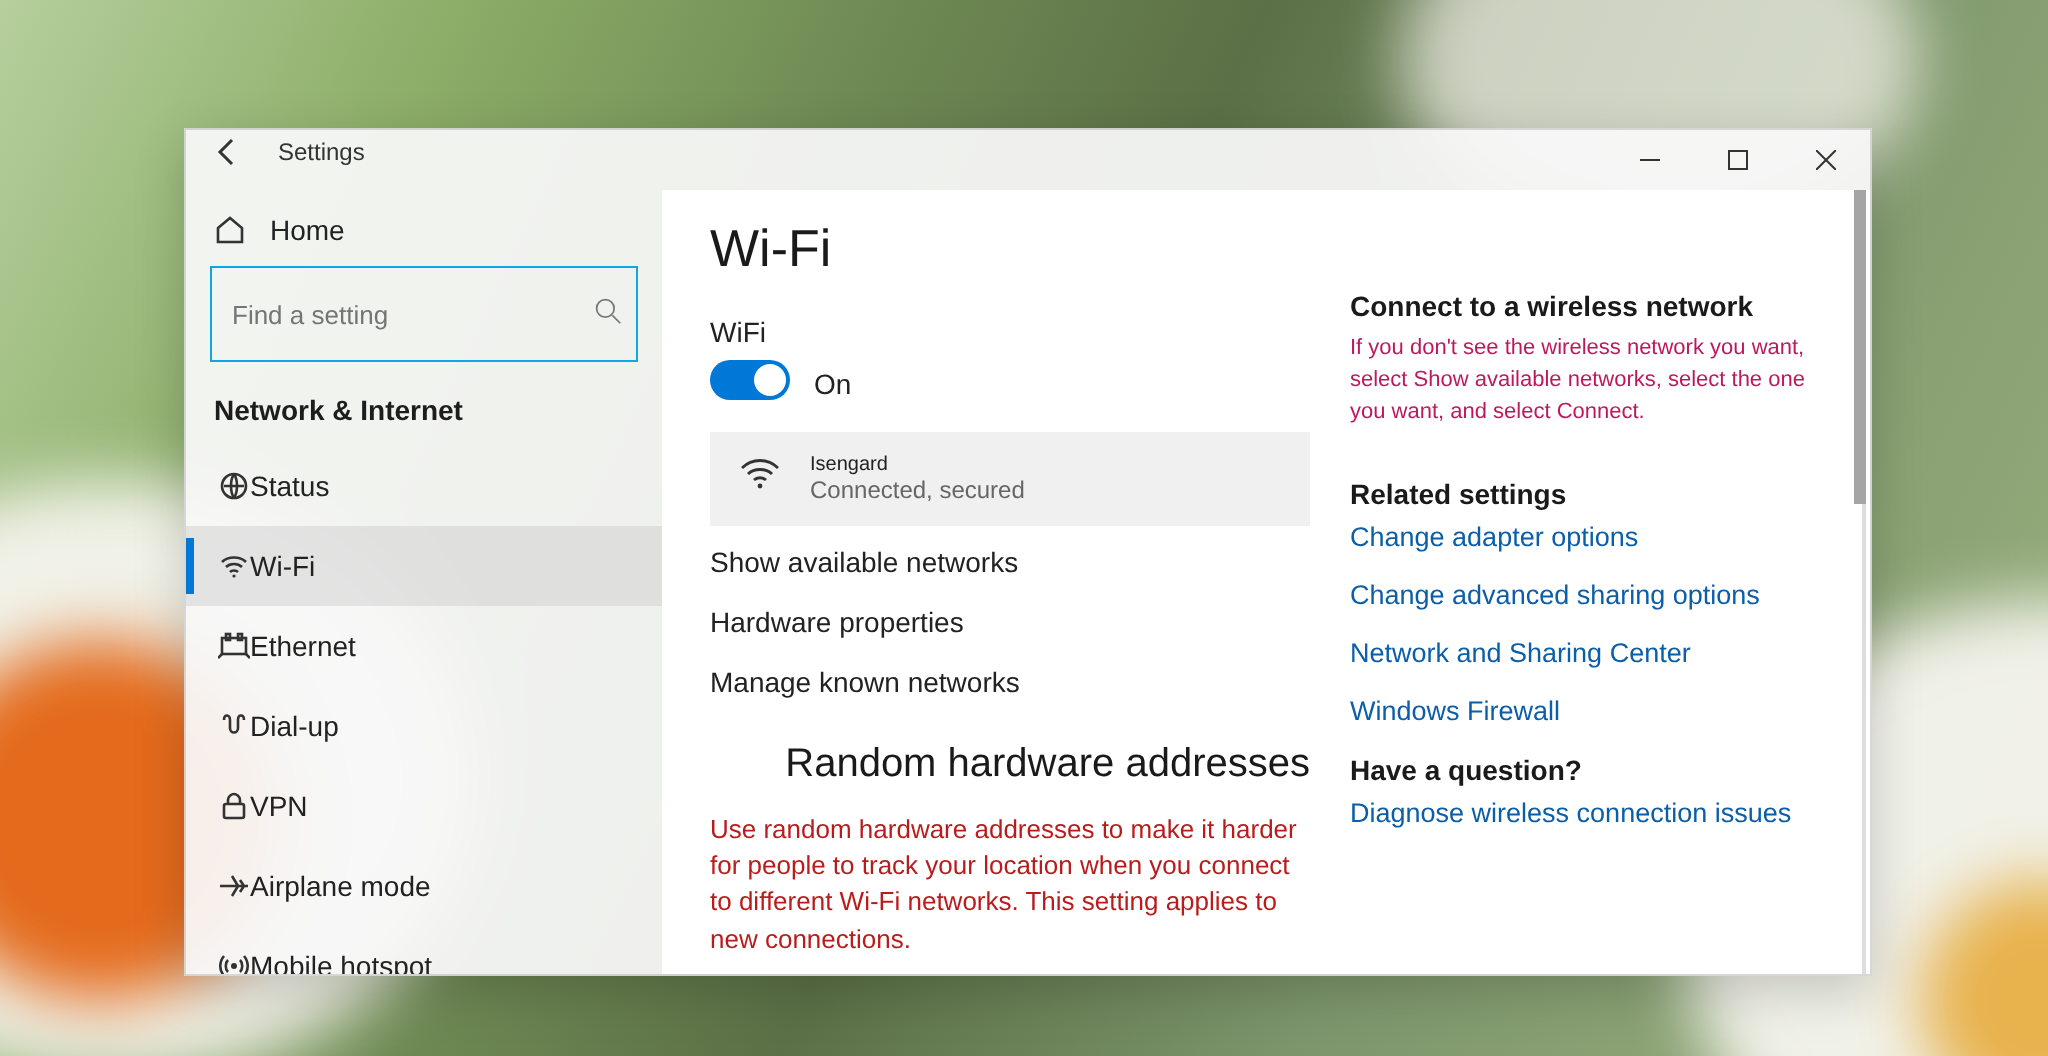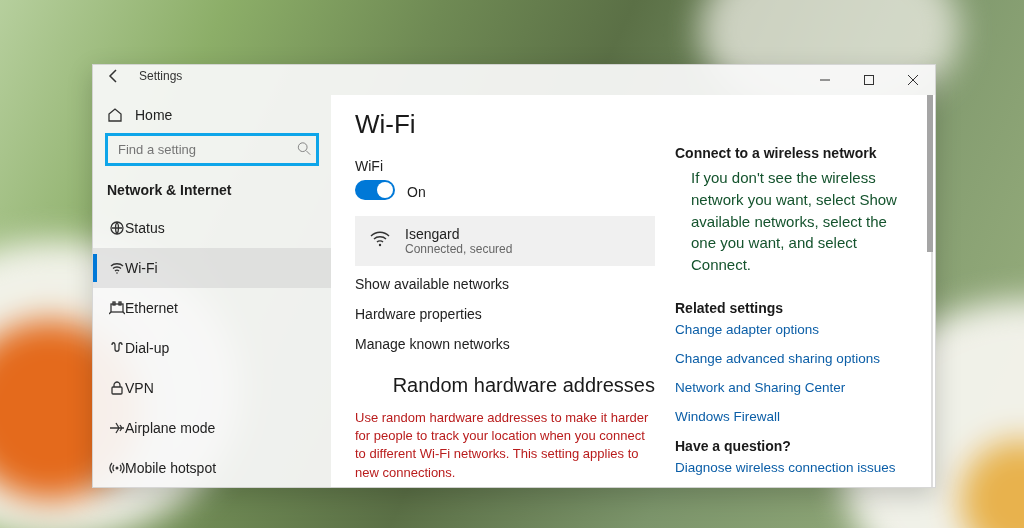--- a/index.html
+++ b/index.html
@@ -31,21 +31,21 @@
 .titlebar-left { display: flex; align-items: center; gap: 14px; }
 .back-btn { width: 22px; height: 22px; display: flex; align-items: center; justify-content: center; cursor: default; color:#333; font-size: 14px;}
 .app-title { font-size: 12px; color: #333; }
 .win-controls { display: flex; }
 .win-btn { width: 44px; height: 30px; display: flex; align-items: center; justify-content: center; font-size: 11px; color: #444; }
 .body { flex: 1; display: flex; overflow: hidden; }
 .sidebar { width: 238px; padding: 6px 0 0 0; display: flex; flex-direction: column; }
 .nav-home { display: flex; align-items: center; gap: 12px; padding: 6px 0 10px 14px; font-size: 14px; color: #222;}
 .search-wrap { margin: 0 12px 16px 12px; position: relative; }
 .search-input {
-  width: 100%; height: 33px; border: 3px solid #0ea5e9; background: transparent;
+  width: 100%; height: 48px; border: 1px solid #0ea5e9; background: transparent;
   padding: 0 28px 0 10px; font-size: 13px; color: #000000;
   outline: none;
 }
 .search-icon { position: absolute; right: 8px; top: 50%; transform: translateY(-50%); color: #777; font-size: 12px; }
 .cat-title { font-weight: 700; font-size: 14px; color: #1d1d1d; padding: 0 0 10px 14px; }
 .nav-list { display: flex; flex-direction: column; }
 .nav-item {
   display: flex; align-items: center; height: 40px;
   padding-left: 16px; font-size: 14px; color: #222; position: relative;
 }
@@ -64,28 +64,28 @@
 .toggle {
   width: 40px; height: 20px; border-radius: 10px; background: #0078d7; position: relative;
 }
 .toggle .knob { position: absolute; right: 2px; top: 2px; width: 16px; height: 16px; border-radius: 50%; background: #fff; }
 .toggle-label { font-size: 14px; color: #222; }
 .net-card {
   background: #f0f0f0; display: flex; align-items: center; gap: 14px;
   padding: 10px 14px; margin-bottom: 10px; max-width: 330px;
 }
 .net-icon svg { width: 22px; height: 22px; stroke:#333; fill:none; stroke-width:1.4;}
-.net-text .name { font-size: 14px; color: #222; }
+.net-text .name { font-size: 10px; color: #222; }
 .net-text .status { font-size: 12px; color: #666; }
 .link { font-size: 14px; color: #222; margin-bottom: 14px; display:block; max-width:330px;}
 .section-h2 { font-size: 20px; font-weight: 400; color: #1a1a1a; margin: 22px 0 12px 0; text-align: right; }
 .para { font-size: 13px; color: #b91c1c; line-height: 1.4; max-width: 330px; margin-bottom: 14px;}
 .aside { width: 240px; padding-top: 36px; }
 .aside-h { font-size: 14px; font-weight: 600; color: #1a1a1a; margin-bottom: 6px; }
-.aside-p { font-size: 15px; color: #14532d; line-height: 1.45; margin-bottom: 24px; margin-left: 16px; }
+.aside-p { font-size: 11px; color: #be185d; line-height: 1.45; margin-bottom: 24px; }
 .aside-link { font-size: 13.5px; color: #0b5ea7; margin-bottom: 14px; display:block; }
 .icon-sm { width:16px; height:16px; }
 </style>
 </head>
 <body>
 
 <div class="bg">
   <div class="petal" style="left:-120px; top:240px; width:360px; height:300px;"></div>
   <div class="petal" style="left:840px; top:300px; width:380px; height:320px;"></div>
   <div class="petal" style="left:700px; top:-60px; width:260px; height:180px; opacity:0.7;"></div>

